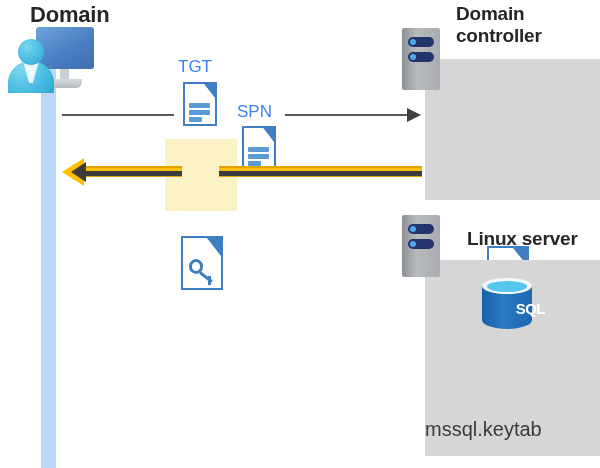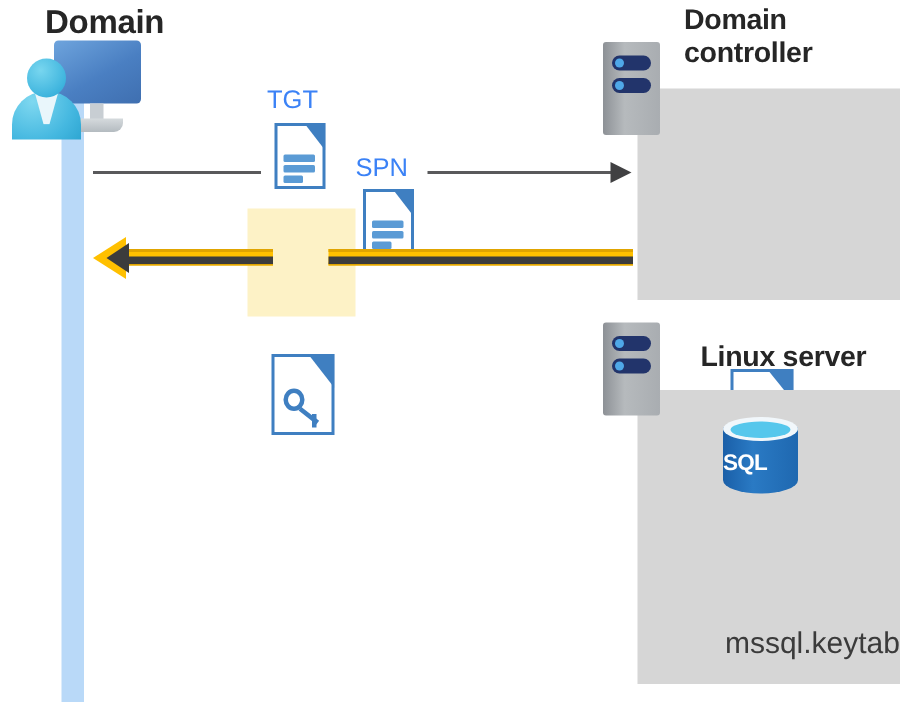--- a/index.html
+++ b/index.html
@@ -20,21 +20,21 @@
   }
   .t-client{left:30px;top:2px;font-size:22px;}
   .t-dc{left:456px;top:3px;font-size:19px;}
   .t-linux{left:453px;top:228px;font-size:19px;margin-left:14px;}
 
   .lbl-plain{color:#3b82f6;font-size:17px;}
   .t-tgt{left:178px;top:57px;}
   .t-spn{left:237px;top:57px;margin-top:45px;}
 
   .t-keytab{
-    left:425px;top:418px;width:175px;text-align:right;
+    left:425px;top:418px;width:175px;text-align:left;
     color:#3b3b3b;font-size:20px;
   }
 
   
   .lifeline{
     left:41px;top:60px;width:15px;height:408px;background:#b9d9f8;
   }
 
   
   .panel{background:#d6d6d6;}
@@ -160,21 +160,21 @@
   }
   .sql .top-outer{
     position:absolute;left:0;top:0px;width:50px;height:16px;border-radius:50%;
     background:#f1f7fb;
   }
   .sql .top-inner{
     position:absolute;left:5px;top:3px;width:40px;height:11px;border-radius:50%;
     background:#56c7ec;
   }
   .sql .txt{
-    position:absolute;left:0;top:22px;width:63px;text-align:left;
+    position:absolute;left:0;top:22px;width:63px;text-align:right;
     color:#ffffff;font-size:15px;font-weight:bold;letter-spacing:-0.5px;
   }
 </style>
 </head>
 <body>
 
 <div class="stage">
 
   <div class="abs lifeline"></div>
 

